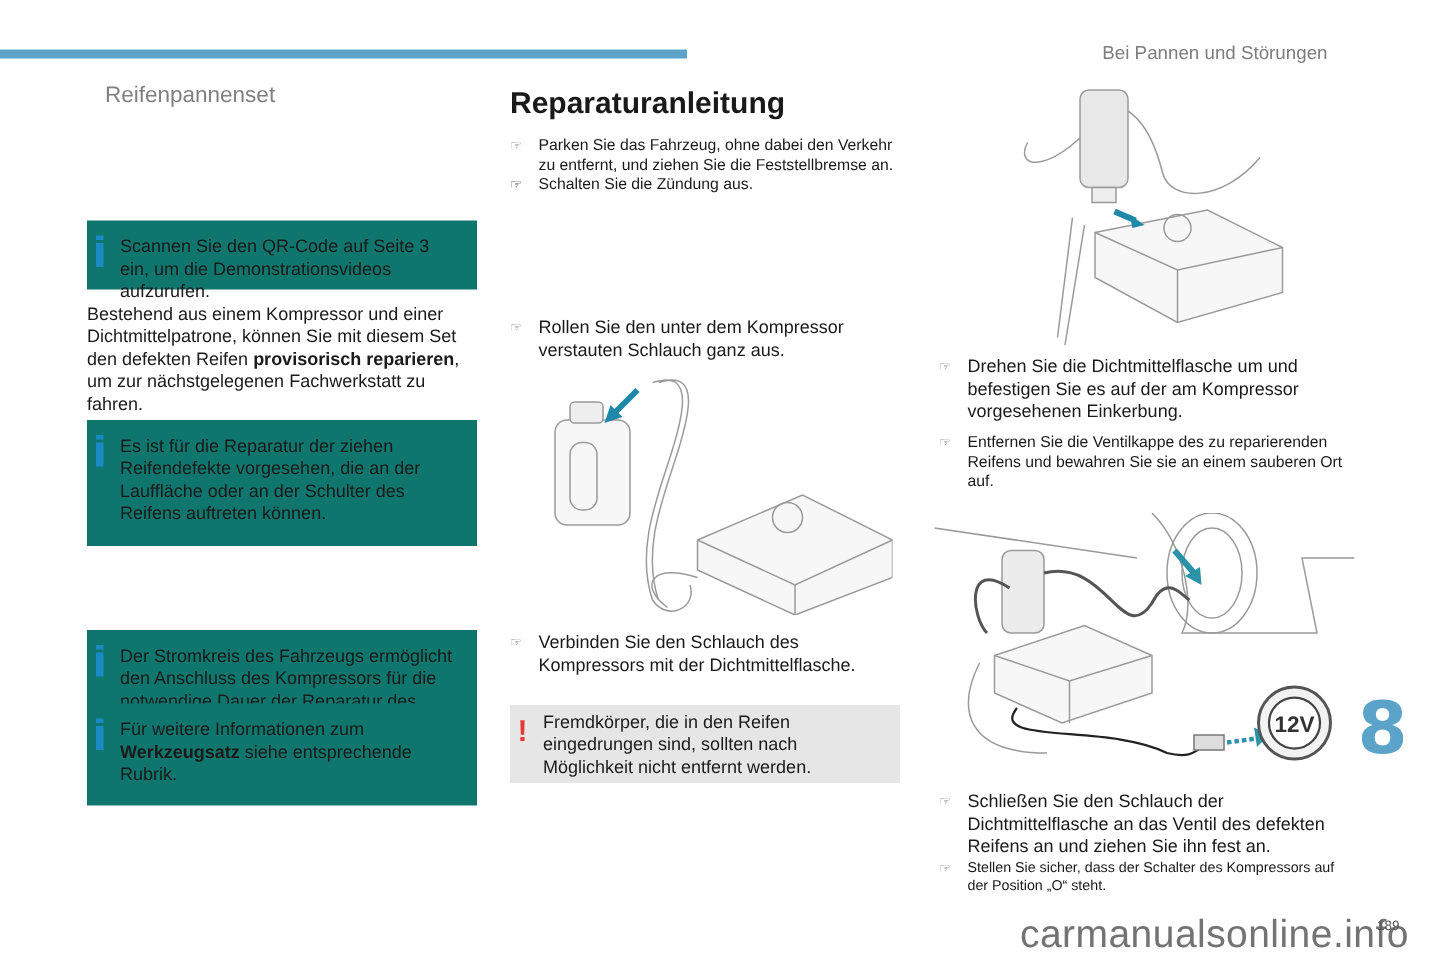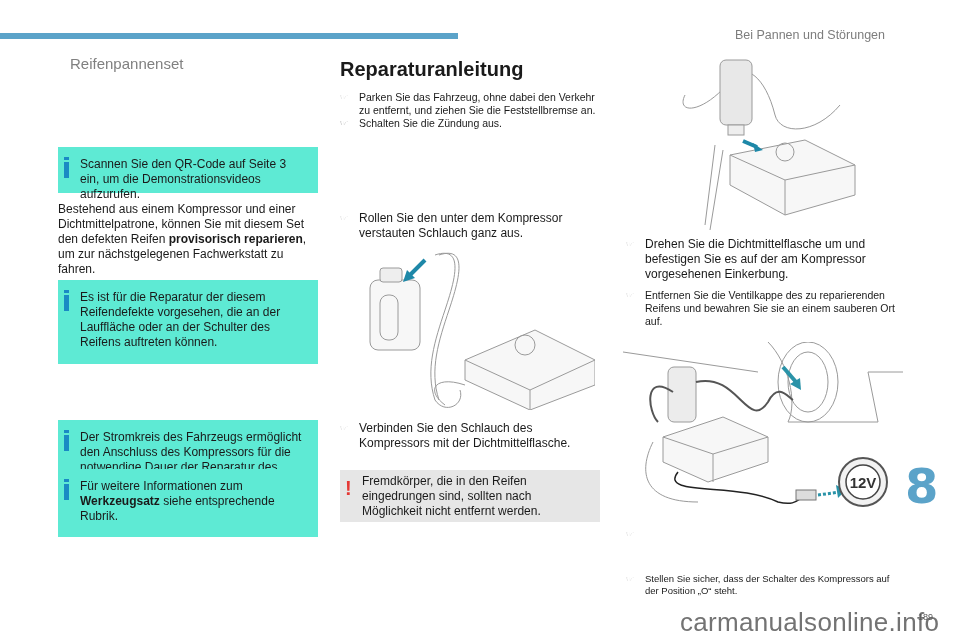--- a/index.html
+++ b/index.html
@@ -4,21 +4,21 @@
 <style>
   * { margin: 0; padding: 0; box-sizing: border-box; }
   html, body { width: 960px; height: 640px; background: #ffffff; overflow: hidden; }
   body { position: relative; font-family: "Liberation Sans", sans-serif; color: #1a1a1a; }
 
   .top-bar { position: absolute; left: 0; top: 33px; width: 458px; height: 6px; background: #5ba3c9; }
   .section-header { position: absolute; right: 75px; top: 28px; font-size: 12.5px; color: #7d7d7d; }
 
   .page-title { position: absolute; left: 58px; top: 55px; font-size: 15px; color: #808080; font-weight: normal; margin-left: 12px; }
 
-  .info-box { position: absolute; left: 58px; width: 260px; background: #5eead4; padding: 10px 10px 10px 22px; font-size: 12px; line-height: 15px; color: #1a1a1a; }
+  .info-box { position: absolute; left: 58px; width: 260px; background: #0f766e; padding: 10px 10px 10px 22px; font-size: 12px; line-height: 15px; color: #1a1a1a; }
   .info-box .icon { position: absolute; left: 6px; top: 10px; width: 6px; }
   .info-icon .dot { display:block; width: 5px; height: 3px; background: #1a8ac4; }
   .info-icon .bar { display:block; width: 5px; height: 16px; margin-top: 2px; background: #1a8ac4; }
   .warn-icon { color: #e53935; font-weight: bold; font-size: 20px; line-height: 18px; left: 5px !important; top: 9px !important; }
 
   .body-para { position: absolute; left: 58px; top: 202px; width: 265px; font-size: 12px; line-height: 15px; }
   b { font-weight: bold; }
 
   .col2-title { position: absolute; left: 340px; top: 58px; font-size: 20px; font-weight: bold; color: #1a1a1a; }
 
@@ -54,21 +54,21 @@
 
 <p class="body-para">
   <span>Bestehend aus einem Kompressor und einer Dichtmittelpatrone, können Sie mit diesem Set den defekten Reifen </span><b>provisorisch reparieren</b><span>, um zur nächstgelegenen Fachwerkstatt zu fahren.</span>
 </p>
 
 <div class="info-box" style="top:280px; height:84px;">
   <span class="icon info-icon">
       <span class="dot"></span>
       <span class="bar"></span>
     </span>
-  <span>Es ist für die Reparatur der diesem Reifendefekte vorgesehen, die an der Lauffläche oder an der Schulter des Reifens auftreten können.</span>
+  <span>Es ist für die Reparatur der ziehen Reifendefekte vorgesehen, die an der Lauffläche oder an der Schulter des Reifens auftreten können.</span>
 </div>
 
 <div class="info-box" style="top:375px; height:84px;margin-top:45px;">
   <span class="icon info-icon">
       <span class="dot"></span>
       <span class="bar"></span>
     </span>
   <span>Der Stromkreis des Fahrzeugs ermöglicht den Anschluss des Kompressors für die notwendige Dauer der Reparatur des beschädigten Reifens.</span>
 </div>
 
@@ -160,21 +160,21 @@
   <path d="M200 153 L222 150" stroke="#2a93a8" stroke-width="3" stroke-dasharray="3 2"></path>
   <polygon points="228,148 218,143 220,156" fill="#2a93a8"></polygon>
   <circle cx="245" cy="140" r="24" fill="#f2f2f2" stroke="#555" stroke-width="2"></circle>
   <circle cx="245" cy="140" r="17" fill="#fff" stroke="#444" stroke-width="1.5"></circle>
   <text x="245" y="146" font-family="Liberation Sans, sans-serif" font-size="15" font-weight="bold" text-anchor="middle" fill="#333">12V</text>
   <path d="M165 25 L178 40" stroke="#2a93a8" stroke-width="4"></path>
   <polygon points="183,48 172,42 182,36" fill="#2a93a8"></polygon>
 </svg>
 
 <ul class="bullets normal" style="left:626px; top:527px; width:270px;">
-  <li><span class="hand">☞</span></li>
+  <li><span class="hand">☞</span><span>Schließen Sie den Schlauch der Dichtmittelflasche an das Ventil des defekten Reifens an und ziehen Sie ihn fest an.</span></li>
 </ul>
 
 <ul class="bullets small" style="left:626px; top:573px; width:270px; font-size:9.5px; line-height:12px;">
   <li><span class="hand">☞</span><span>Stellen Sie sicher, dass der Schalter des Kompressors auf der Position „O“ steht.</span></li>
 </ul>
 
 <div class="chapter-num">8</div>
 <div class="watermark">carmanualsonline.info</div>
 <div class="page-number">189</div>
 

